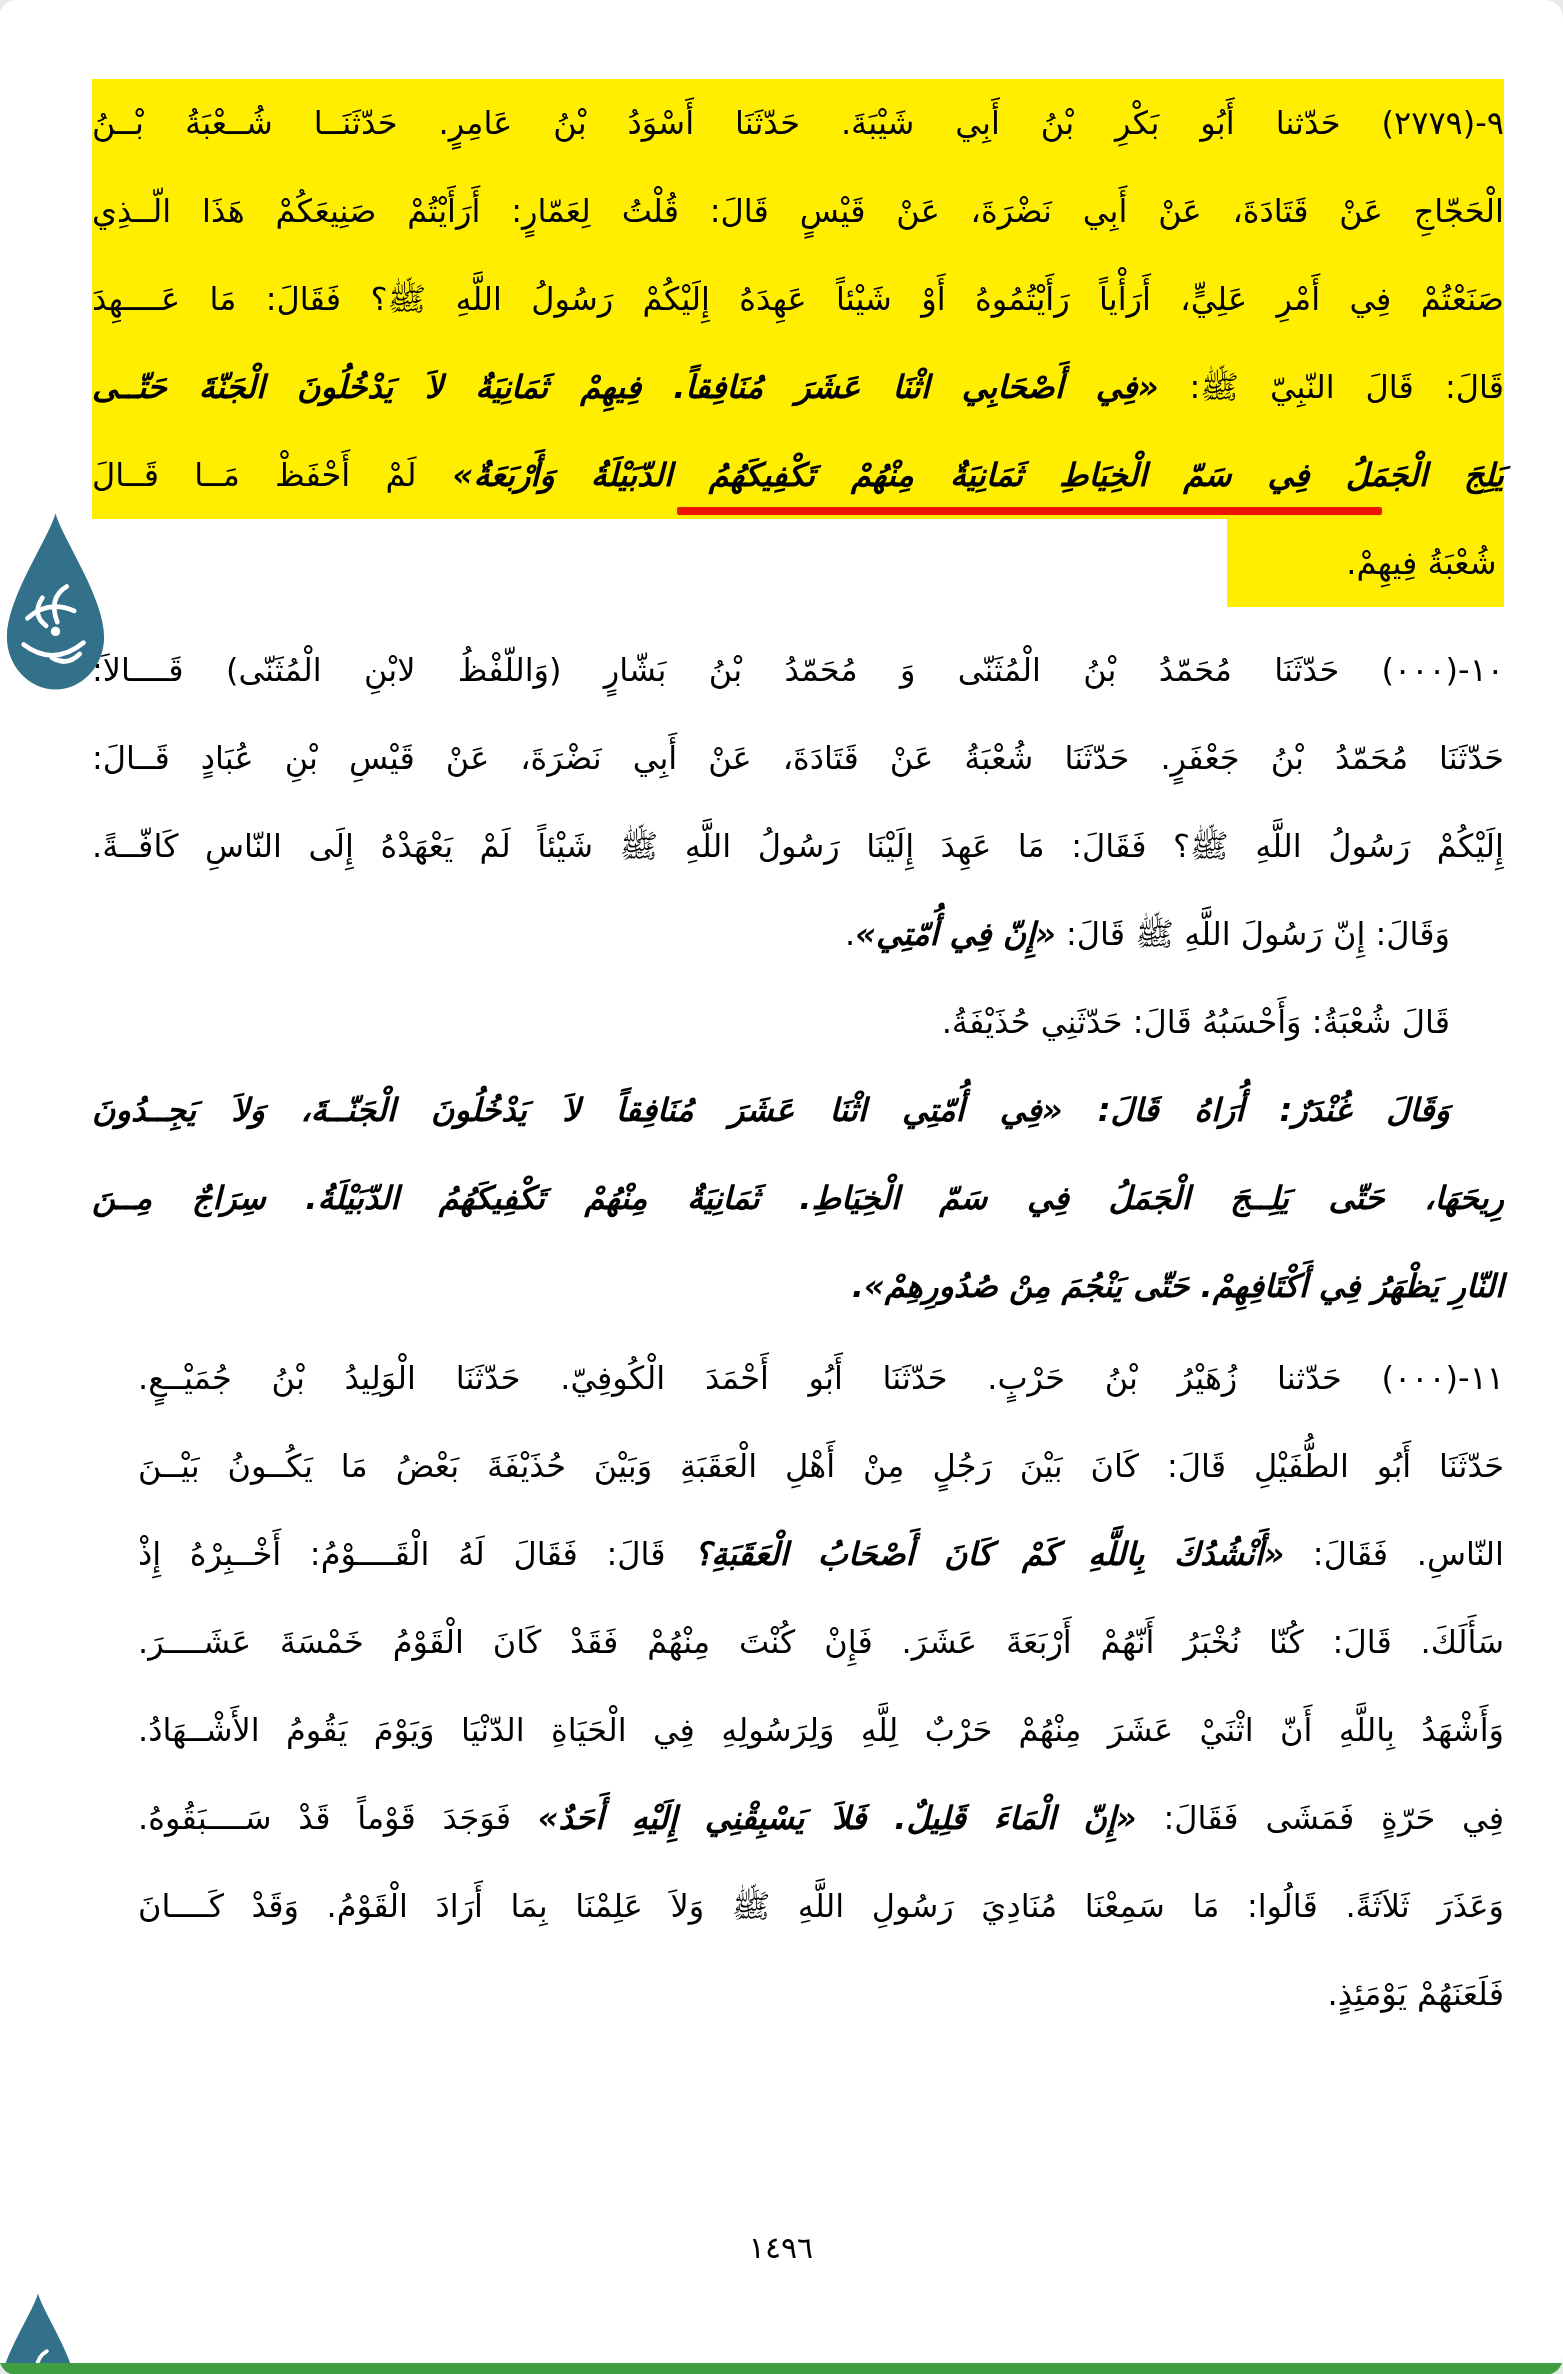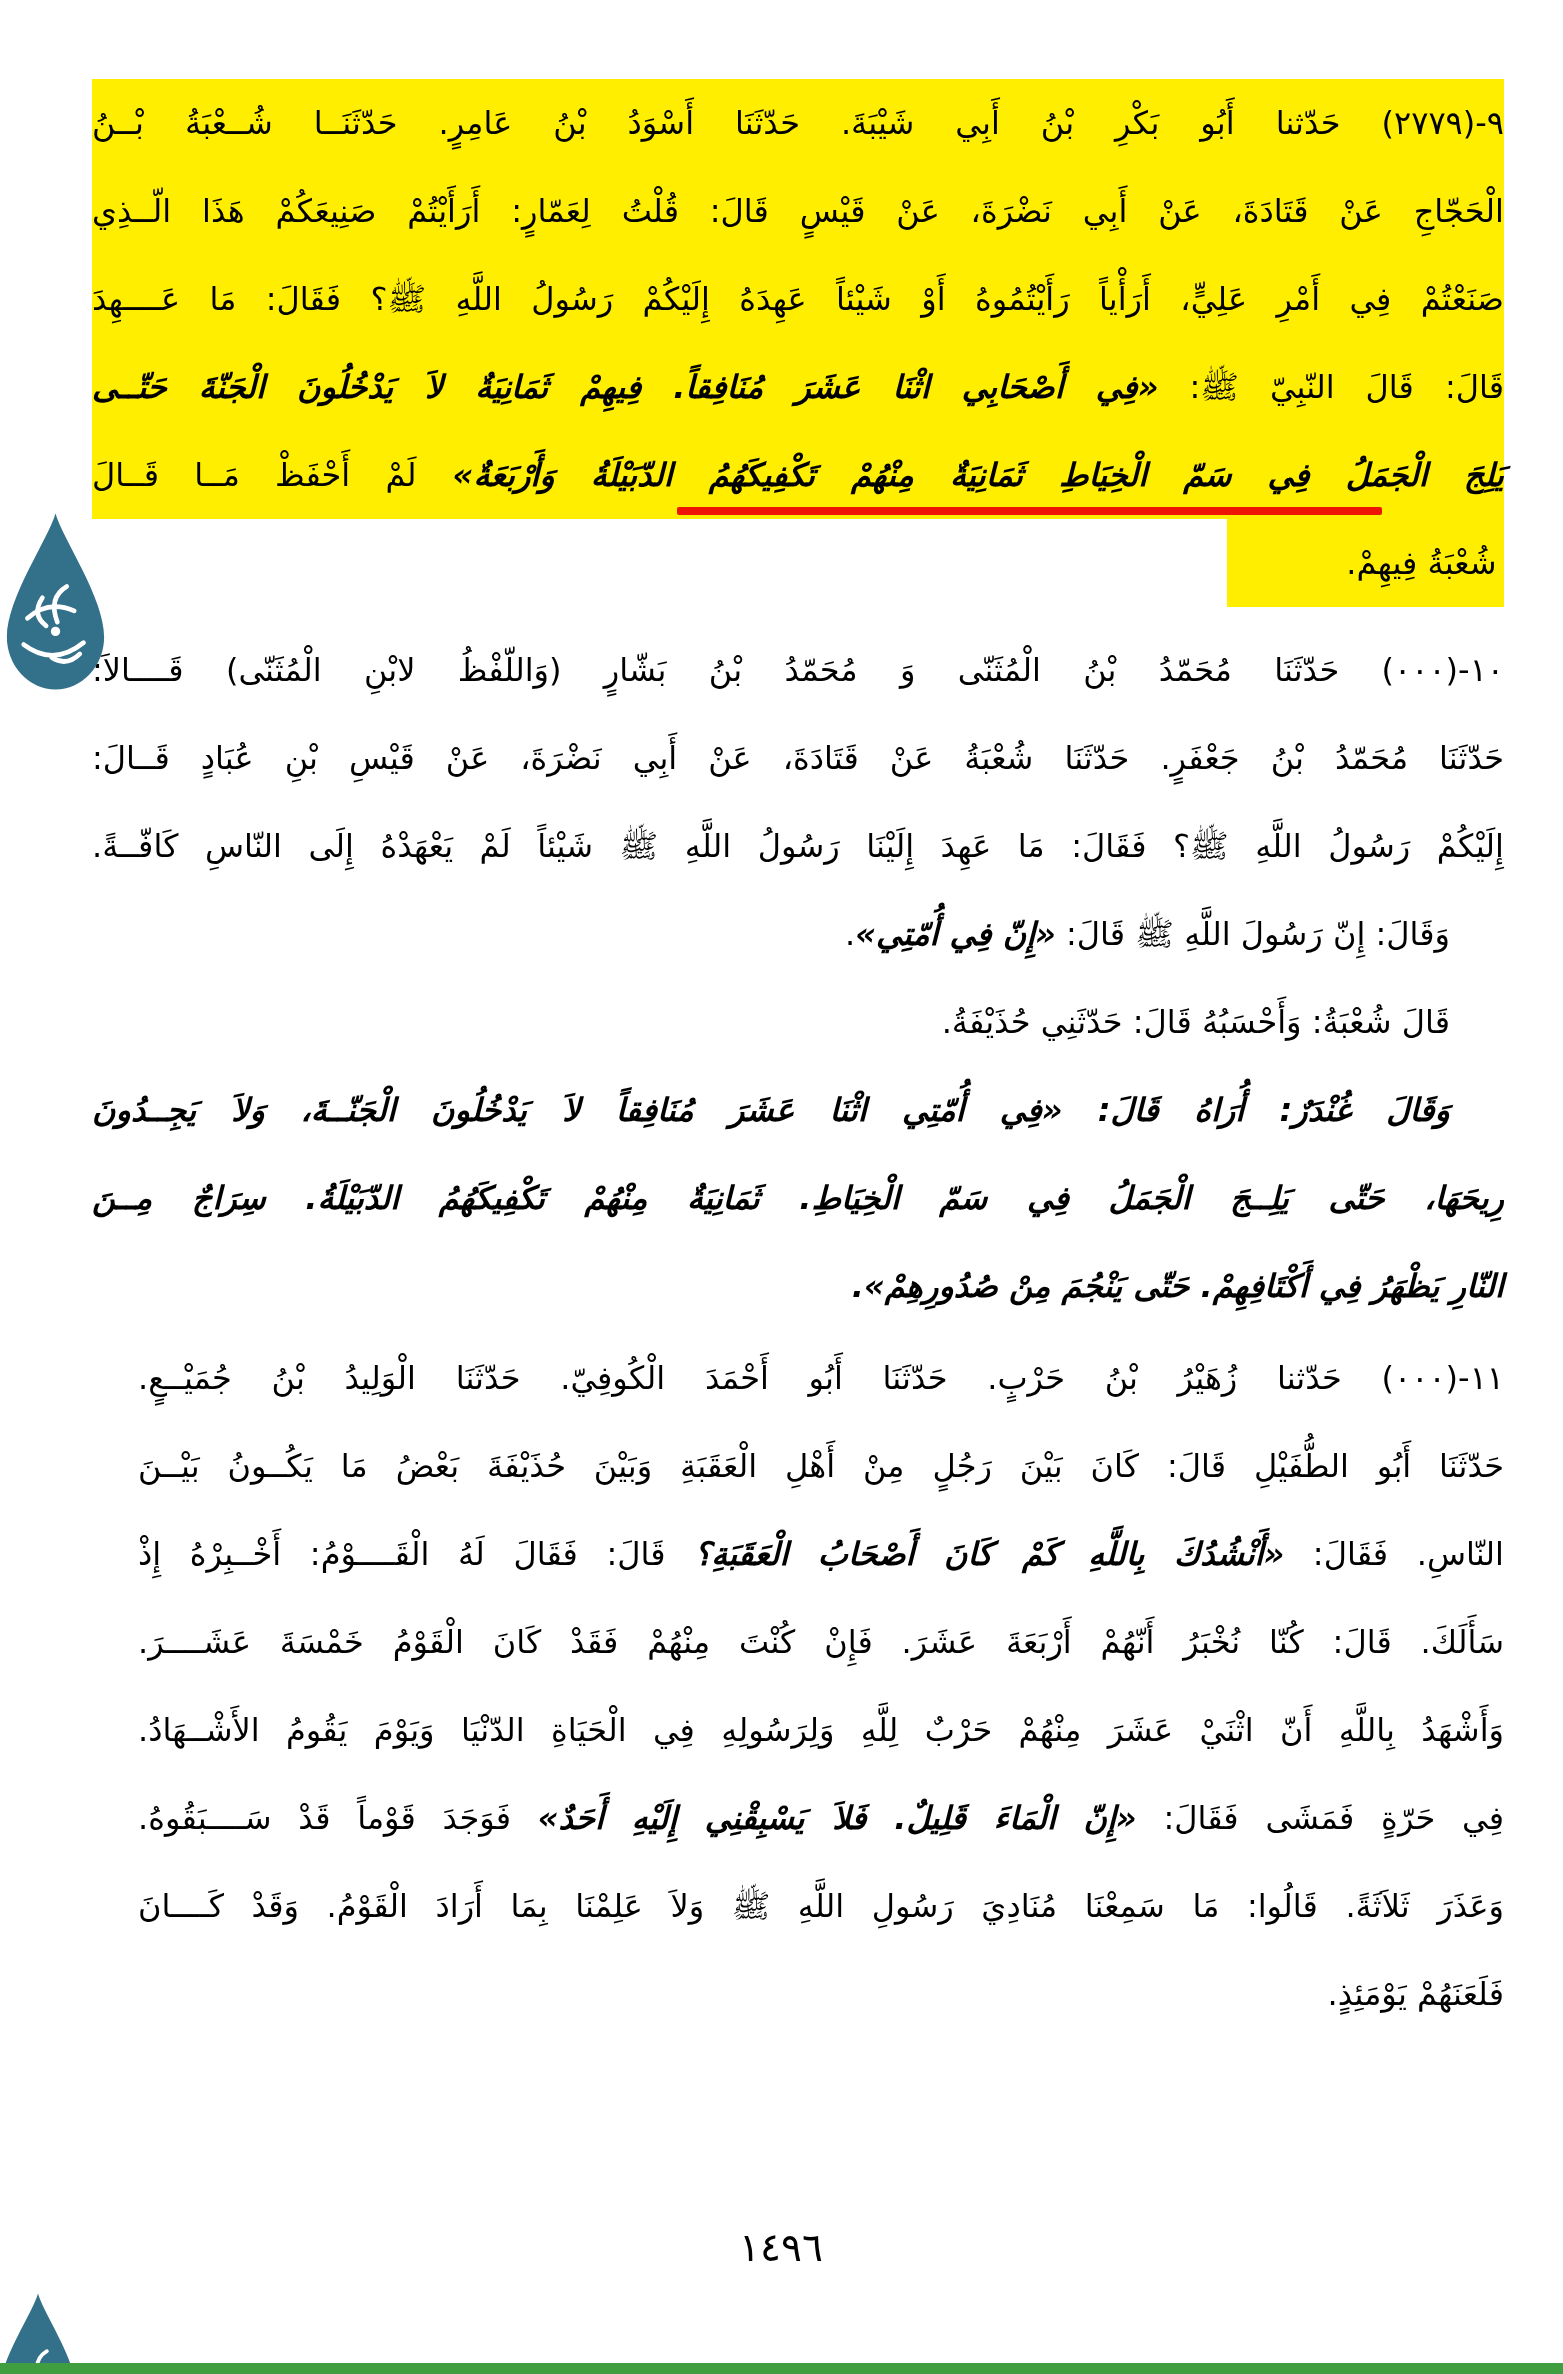--- a/index.html
+++ b/index.html
@@ -4,20 +4,21 @@
 <style>
   html,body{margin:0;padding:0;background:#e8e8e8;}
   .page{
     position:relative;
     width:1564px;height:2375px;
     background:#ffffff;
     overflow:hidden;
     direction:rtl;
     font-family:"DejaVu Sans", sans-serif;
     color:#000;
+    border-radius:18px;
   }
   .content{position:absolute;top:79px;right:59px;width:1412px;}
   .para{position:relative;}
   #p10{margin-top:18.6px;}
   #p11{margin-top:4.6px;margin-left:46px;}
   .line{
     height:88px;line-height:88px;
     font-size:32px;
     text-align:justify;
     text-align-last:justify;
@@ -29,21 +30,21 @@
   .patch{display:inline-block;background:var(--hl,#ffee00);padding-right:7.4px;padding-left:119px;margin-left:33px;}
   #red-underline{
     position:absolute;left:678px;top:507px;width:705px;height:8.3px;
     background:var(--red,#ee1505);border-radius:1.9px;
   }
   #logo-mid{position:absolute;left:-3.7px;top:508px;width:121px;height:187px;}
   #logo-bottom{position:absolute;left:-9.3px;top:2289px;width:96px;height:148px;}
   .pageno{
     position:absolute;top:2220px;left:0;width:100%;
     text-align:center;text-align-last:center;
-    font-size:39px;line-height:56px;
+    font-size:30px;line-height:56px;
   }
   #footer-strip{
     position:absolute;left:0;bottom:0;width:100%;height:12px;
     background:var(--green,#3f9e3f);
   }
 </style>
 </head>
 <body>
 
 <div class="page">

